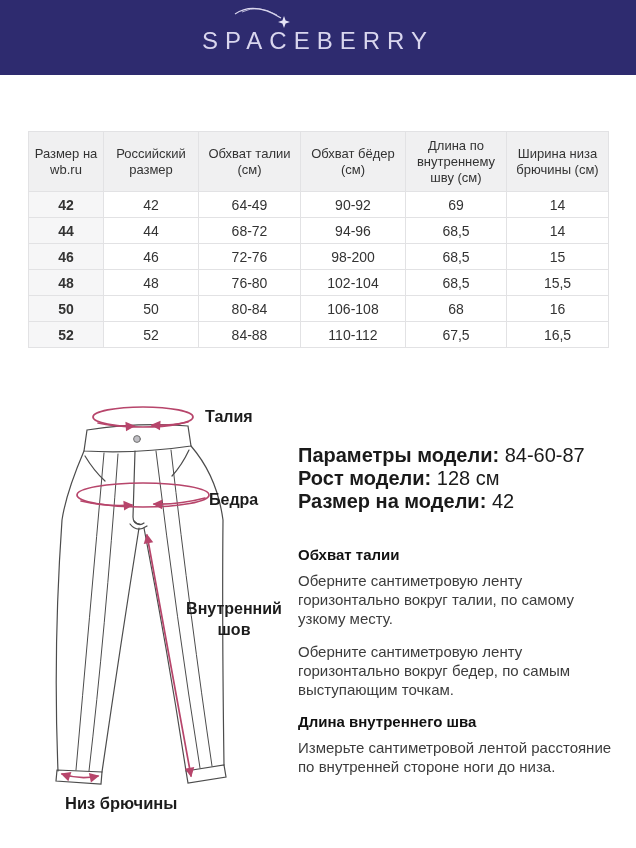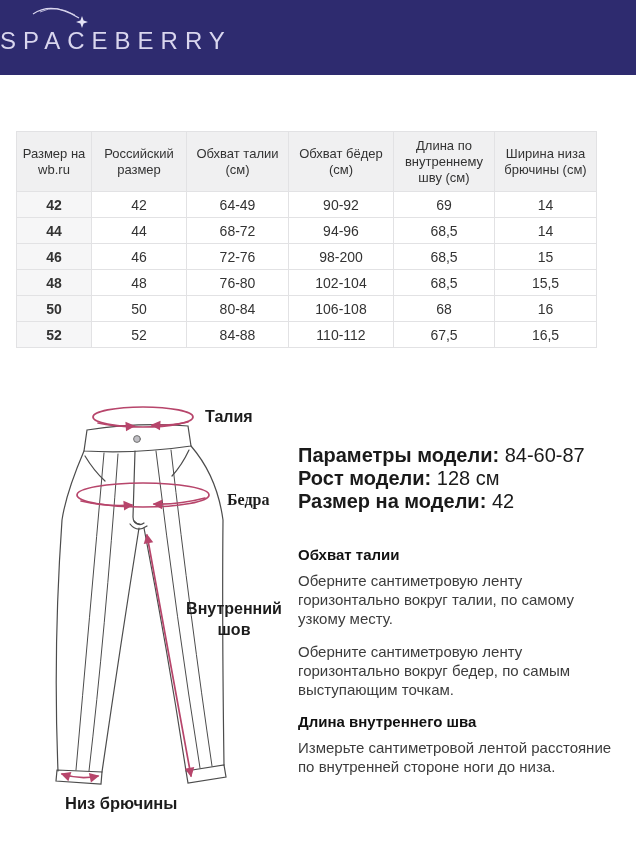--- a/index.html
+++ b/index.html
@@ -5,31 +5,31 @@
   * { box-sizing: border-box; }
   html,body { margin:0; padding:0; background:#ffffff; }
   .page {
     position:relative; width:636px; height:848px; overflow:hidden;
     background:#ffffff; font-family:"Liberation Sans", sans-serif;
   }
 
   
   .brand-header {
     position:absolute; top:0; left:0; width:636px; height:75px;
-    background:#2e2b6f; display:flex; align-items:center; justify-content:flex-start;
+    background:#2e2b6f; display:flex; align-items:center; justify-content:center;
   }
   .logo {
     position:relative; color:#d9d6ee; font-size:24px; letter-spacing:7px;
     font-weight:400; margin-top:6px;
   }
   .comet { position:absolute; left:30px; top:-27px; width:62px; height:34px; }
 
   
   table.size-table {
-    position:absolute; top:131px; left:16px; width:580px;
+    position:absolute; top:131px; left:28px; width:580px;
     border-collapse:collapse; table-layout:fixed;
   }
   .size-table th, .size-table td {
     border:1px solid #e2e2e4; text-align:center; vertical-align:middle; color:#333;
   }
   .size-table th {
     background:#f0f0f1; font-weight:400; font-size:13px; line-height:16px;
     height:60px; padding:4px 5px;
   }
   .size-table td { font-size:14px; height:26px; padding:0 3px; background:#fff; }
@@ -37,21 +37,21 @@
 
   
   .diagram { position:absolute; left:25px; top:393px; width:265px; height:430px; }
   .diagram svg { position:absolute; left:0; top:0; }
   .dlabel {
     position:absolute; font-size:16px; font-weight:600; color:#1c1c1c;
     line-height:21px; white-space:nowrap;text-align:center;
   }
   .dlabel.wrap { white-space:normal; width:104px; }
   .lbl-waist  { left:180px; top:13px; }
-  .lbl-hips   { left:202px; top:96px;font-family:Liberation Serif, serif; }
+  .lbl-hips   { left:184px; top:96px; }
   .lbl-inseam { left:157px; top:205px; }
   .lbl-hem    { left:40px;  top:400px; font-size:16.5px; }
 
   
   .right-col { position:absolute; left:298px; top:444px; width:322px; color:#1a1a1a; }
   .model-info p { margin:0; font-size:20px; line-height:23px; }
   .model-info .lbl { font-weight:700; }
   .sections { margin-top:33px; }
   .section { margin-top:14px; }
   .section:first-child { margin-top:0; }

